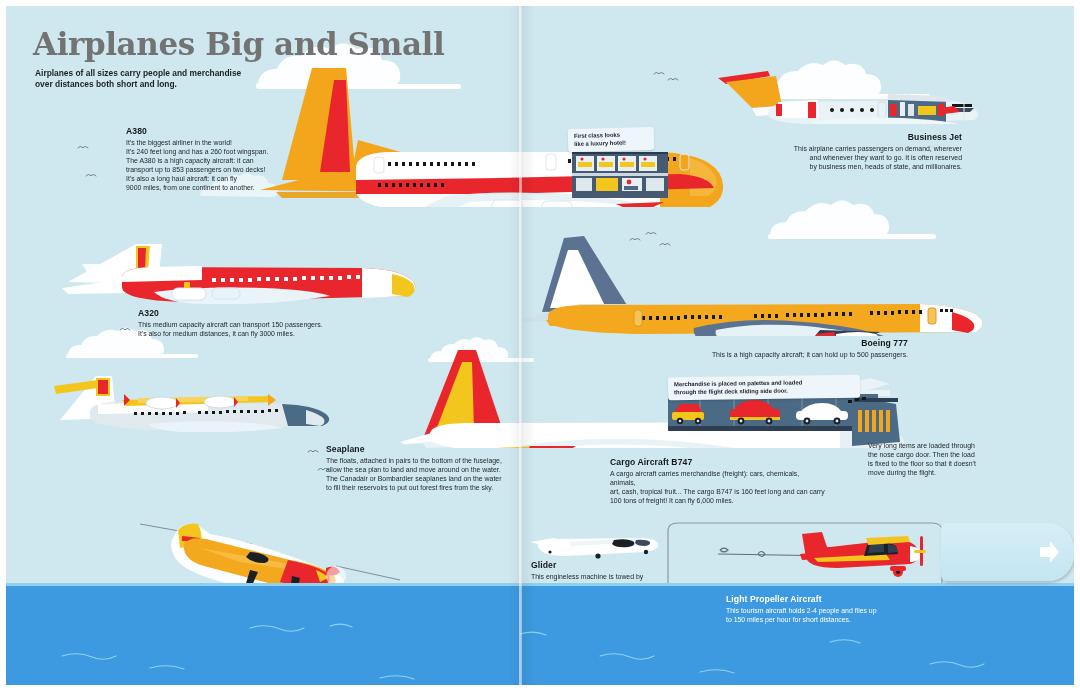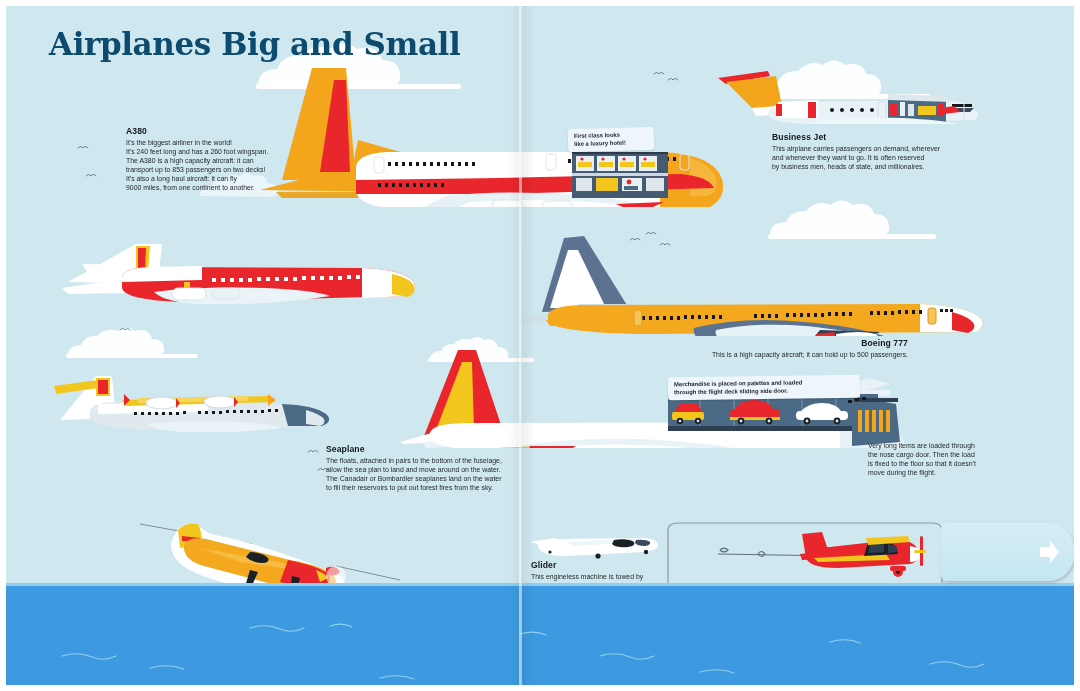--- a/index.html
+++ b/index.html
@@ -16,22 +16,22 @@
   .spine-shadow{position:absolute;left:509px;top:0;width:12px;height:691px;
        background:linear-gradient(to right,rgba(0,0,0,0.00),rgba(0,0,0,0.06));}
   .spine-shadow2{position:absolute;left:521px;top:0;width:14px;height:691px;
        background:linear-gradient(to right,rgba(0,0,0,0.07),rgba(0,0,0,0.00));}
   .page-edge-l{position:absolute;left:0;top:0;width:6px;height:691px;background:#ffffff;}
   .page-edge-r{position:absolute;right:0;top:0;width:6px;height:691px;background:#ffffff;}
   .page-top{position:absolute;left:0;top:0;width:1080px;height:6px;background:#ffffff;}
   .page-bot{position:absolute;left:0;bottom:0;width:1080px;height:6px;background:#ffffff;}
 
   
-  .title{position:absolute;left:49px;top:26px;font-family:"DejaVu Serif",serif;
-     font-weight:700;font-size:31px;letter-spacing:-0.4px;color:#0c4a6e;white-space:nowrap;}
+  .title{position:absolute;left:33px;top:26px;font-family:"DejaVu Serif",serif;
+     font-weight:700;font-size:31px;letter-spacing:-0.4px;color:#737373;white-space:nowrap;}
   .subtitle{position:absolute;left:35px;top:68px;font-size:8.4px;line-height:11px;
      color:#1d2023;font-weight:600;white-space:pre-line;}
 
   .cap{position:absolute;}
   .cap h3{margin:0 0 2px 0;font-size:8.6px;font-weight:700;color:#14181c;letter-spacing:.1px;}
   .cap p{margin:0;font-size:6.9px;line-height:9.1px;color:#1d2227;white-space:pre-line;font-weight:500;}
   .cap.onblue h3{color:#ffffff;}
   .cap.onblue p{color:#ffffff;}
 
   
@@ -236,21 +236,21 @@
     <path d="M100 56 q40 -6 90 -4 q40 2 56 6 q-54 8 -110 6 q-30 -2 -36 -8 Z" fill="#eef7fa"></path>
     <rect x="240" y="38" width="20" height="3" fill="#14181c"></rect>
     <path d="M236 42 L262 42 L258 46 L238 46 Z" fill="#3c4a5c"></path>
     <path d="M228 42 L242 40 L248 46 L232 48 Z" fill="#e8262b"></path>
     <g stroke="#d6e6ec" stroke-width="1" fill="none">
       <line x1="252" y1="30" x2="252" y2="58"></line>
         <line x1="196" y1="20" x2="196" y2="32"></line>
     </g>
   </svg>
 
-  <div class="cap" style="left:772px;top:132px;width:190px;">
+  <div class="cap" style="left:772px;top:132px;width:190px;text-align:right;">
     <h3>Business Jet</h3>
     <p>This airplane carries passengers on demand, wherever
 and whenever they want to go. It is often reserved
 by business men, heads of state, and millionaires.</p>
   </div>
 
   <svg class="art" style="left:62px;top:222px;" width="380" height="82">
     <path d="M6 60 L74 22 L100 22 L96 62 Z" fill="#ffffff"></path>
     <path d="M74 24 L88 24 L86 50 L74 50 Z" fill="#f3c61e"></path>
     <path d="M76 26 L84 26 L83 48 L76 48 Z" fill="#e8262b"></path>
@@ -281,20 +281,25 @@
         <rect x="303" y="53" width="4" height="4"></rect>
       <rect x="312" y="53" width="4" height="4"></rect>
         <rect x="321" y="52" width="4" height="4"></rect>
     </g>
     <path d="M92 70 q44 -6 110 -4 q48 2 66 8 q-64 10 -130 8 q-36 -2 -46 -12 Z" fill="#eaf4f8"></path>
     <rect x="110" y="66" width="34" height="12" rx="6" fill="#ffffff" stroke="#d5e4ea"></rect>
     <rect x="150" y="66" width="28" height="11" rx="5" fill="#e9f3f7" stroke="#d5e4ea"></rect>
     <path d="M122 60 L128 60 L128 66 L122 66 Z" fill="#f3c61e"></path>
   </svg>
 
+  <div class="cap" style="left:138px;top:308px;width:230px;">
+    <h3>A320</h3>
+    <p>This medium capacity aircraft can transport 150 passengers.
+It's also for medium distances, it can fly 3000 miles.</p>
+  </div>
 
   <svg class="art" style="left:520px;top:228px;" width="470" height="108">
     <path d="M22 84 L44 10 L64 8 L110 82 Z" fill="#5b7390"></path>
     <path d="M30 80 L48 22 L58 22 L86 80 Z" fill="#ffffff"></path>
     <path d="M0 92 L60 76 L120 76 L120 90 L4 94 Z" fill="#cfe2ea"></path>
     <path d="M26 92 L120 88 L120 96 L30 98 Z" fill="#f3a61c"></path>
     <path d="M28 88 q0 -10 34 -11 L400 76 q44 2 58 12 q10 8 -2 16 L120 106 q-92 -2 -92 -14 Z" fill="#f3a81d"></path>
     <path d="M400 76 q44 2 58 12 q10 8 -2 16 L400 104 Z" fill="#ffffff"></path>
     <path d="M432 84 q18 5 22 12 q2 6 -6 9 L432 102 Z" fill="#e8262b"></path>
     <path d="M28 96 L340 94 L340 106 L60 106 Z" fill="#ffffff" opacity="0"></path>
@@ -471,20 +476,26 @@
     <path d="M216 110 L260 112 L236 122 L204 118 Z" fill="#e8262b"></path>
     <path d="M96 110 L140 108 L120 120 L90 118 Z" fill="#f3c61e"></path>
     <path d="M130 108 L176 108 L160 118 L126 118 Z" fill="#e8262b"></path>
   </svg>
 
   <div class="bubble" style="left:668px;top:376px;width:192px;transform:rotate(-0.8deg);">
     <span>Merchandise is placed on palettes and loaded
 through the flight deck sliding side door.</span>
   </div>
 
+  <div class="cap" style="left:610px;top:457px;width:215px;">
+    <h3>Cargo Aircraft B747</h3>
+    <p>A cargo aircraft carries merchandise (freight): cars, chemicals, animals,
+art, cash, tropical fruit... The cargo B747 is 160 feet long and can carry
+100 tons of freight! It can fly 6,000 miles.</p>
+  </div>
 
   <div class="cap" style="left:868px;top:441px;width:160px;">
     <p>Very long items are loaded through
 the nose cargo door. Then the load
 is fixed to the floor so that it doesn't
 move during the flight.</p>
   </div>
 
   <svg class="art" style="left:140px;top:508px;" width="260" height="110">
     <line x1="0" y1="16" x2="112" y2="36" stroke="#7d8f9c" stroke-width="1"></line>
@@ -586,30 +597,37 @@
       <path d="M150 82 q18 -5 34 1"></path>
       <path d="M520 48 q14 -4 26 1"></path>
       <path d="M600 70 q16 -5 30 1 q12 5 24 -1"></path>
       <path d="M700 86 q18 -5 34 1"></path>
       <path d="M830 56 q16 -5 30 1"></path>
       <path d="M930 78 q16 -5 30 1 q12 5 24 -1"></path>
       <path d="M380 92 q18 -5 34 1"></path>
     </g>
   </svg>
 
+  <div class="cap onblue" style="left:726px;top:594px;width:190px;">
+    <h3>Light Propeller Aircraft</h3>
+    <p>This tourism aircraft holds 2-4 people and flies up
+to 150 miles per hour for short distances.</p>
+  </div>
 
   <div class="tab">
     <svg style="position:absolute;right:14px;top:50%;transform:translateY(-50%);" width="22" height="26">
       <path d="M2 8 L12 8 L12 2 L21 13 L12 24 L12 18 L2 18 Z" fill="#ffffff"></path>
     </svg>
   </div>
 
   <div class="spine-shadow"></div>
   <div class="spine"></div>
   <div class="spine-shadow2"></div>
   <div class="page-edge-l"></div>
   <div class="page-edge-r"></div>
   <div class="page-top"></div>
   <div class="page-bot"></div>
 
   <div class="title">Airplanes Big and Small</div>
+  <div class="subtitle">Airplanes of all sizes carry people and merchandise
+over distances both short and long.</div>
 
 </div>
 
 </body></html>

